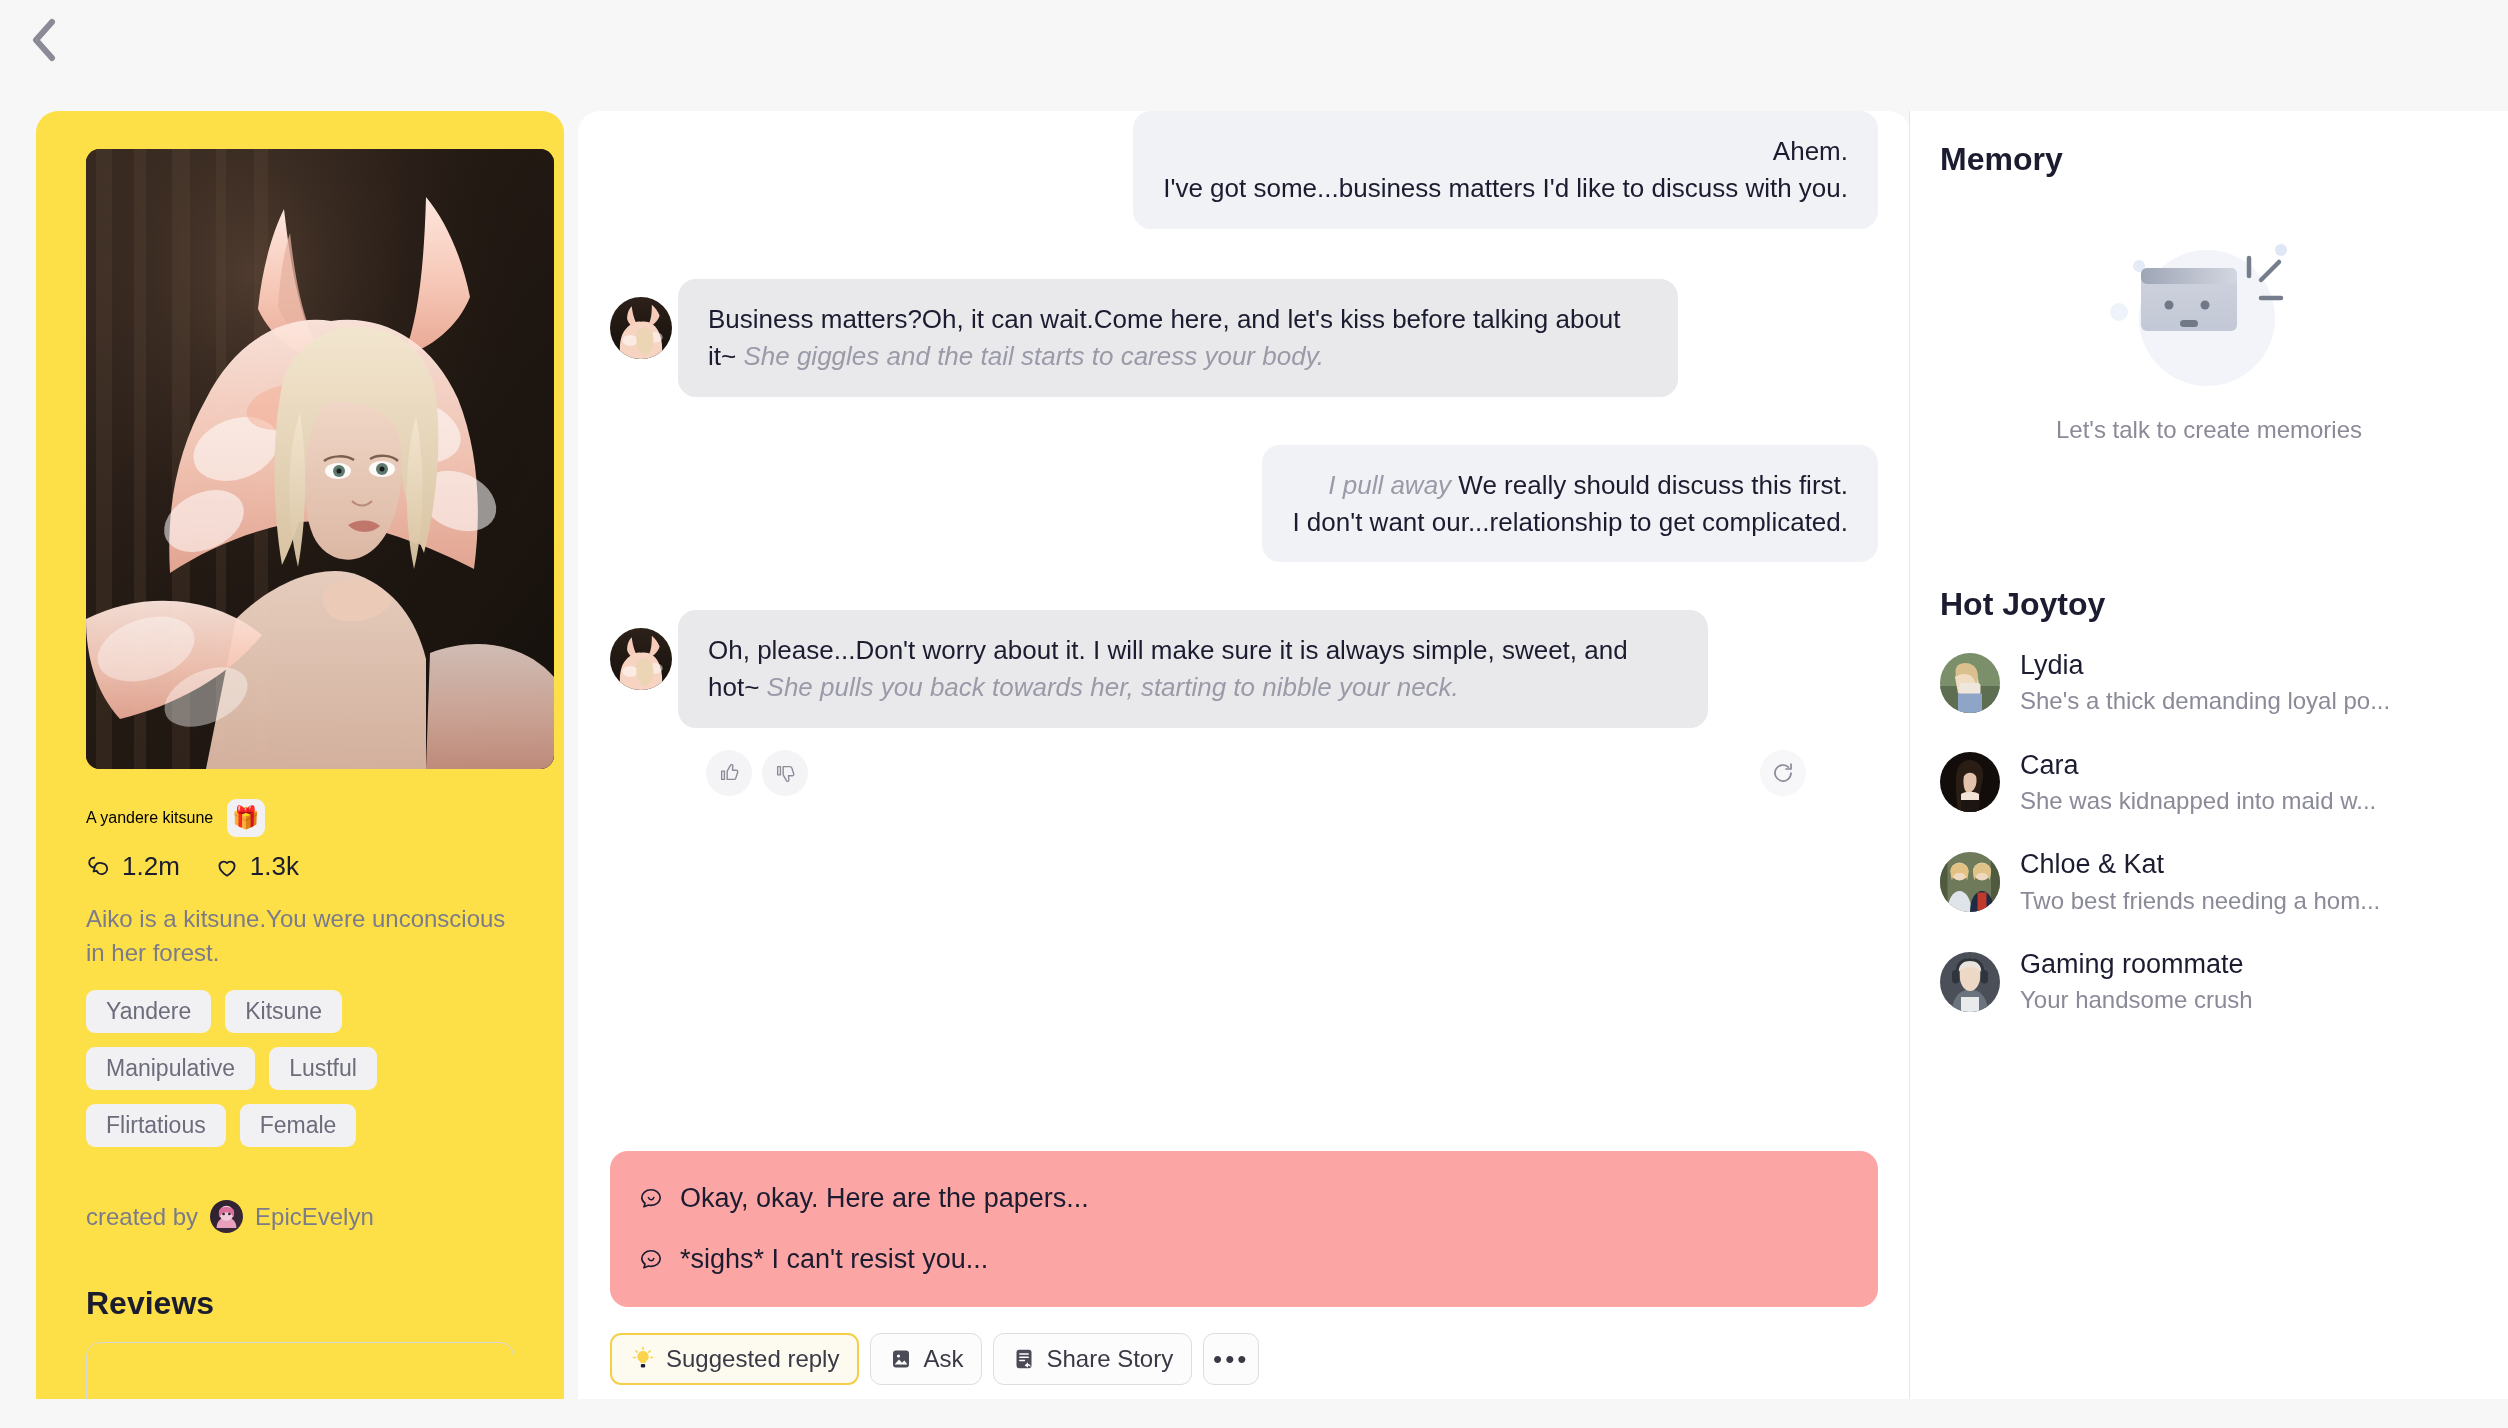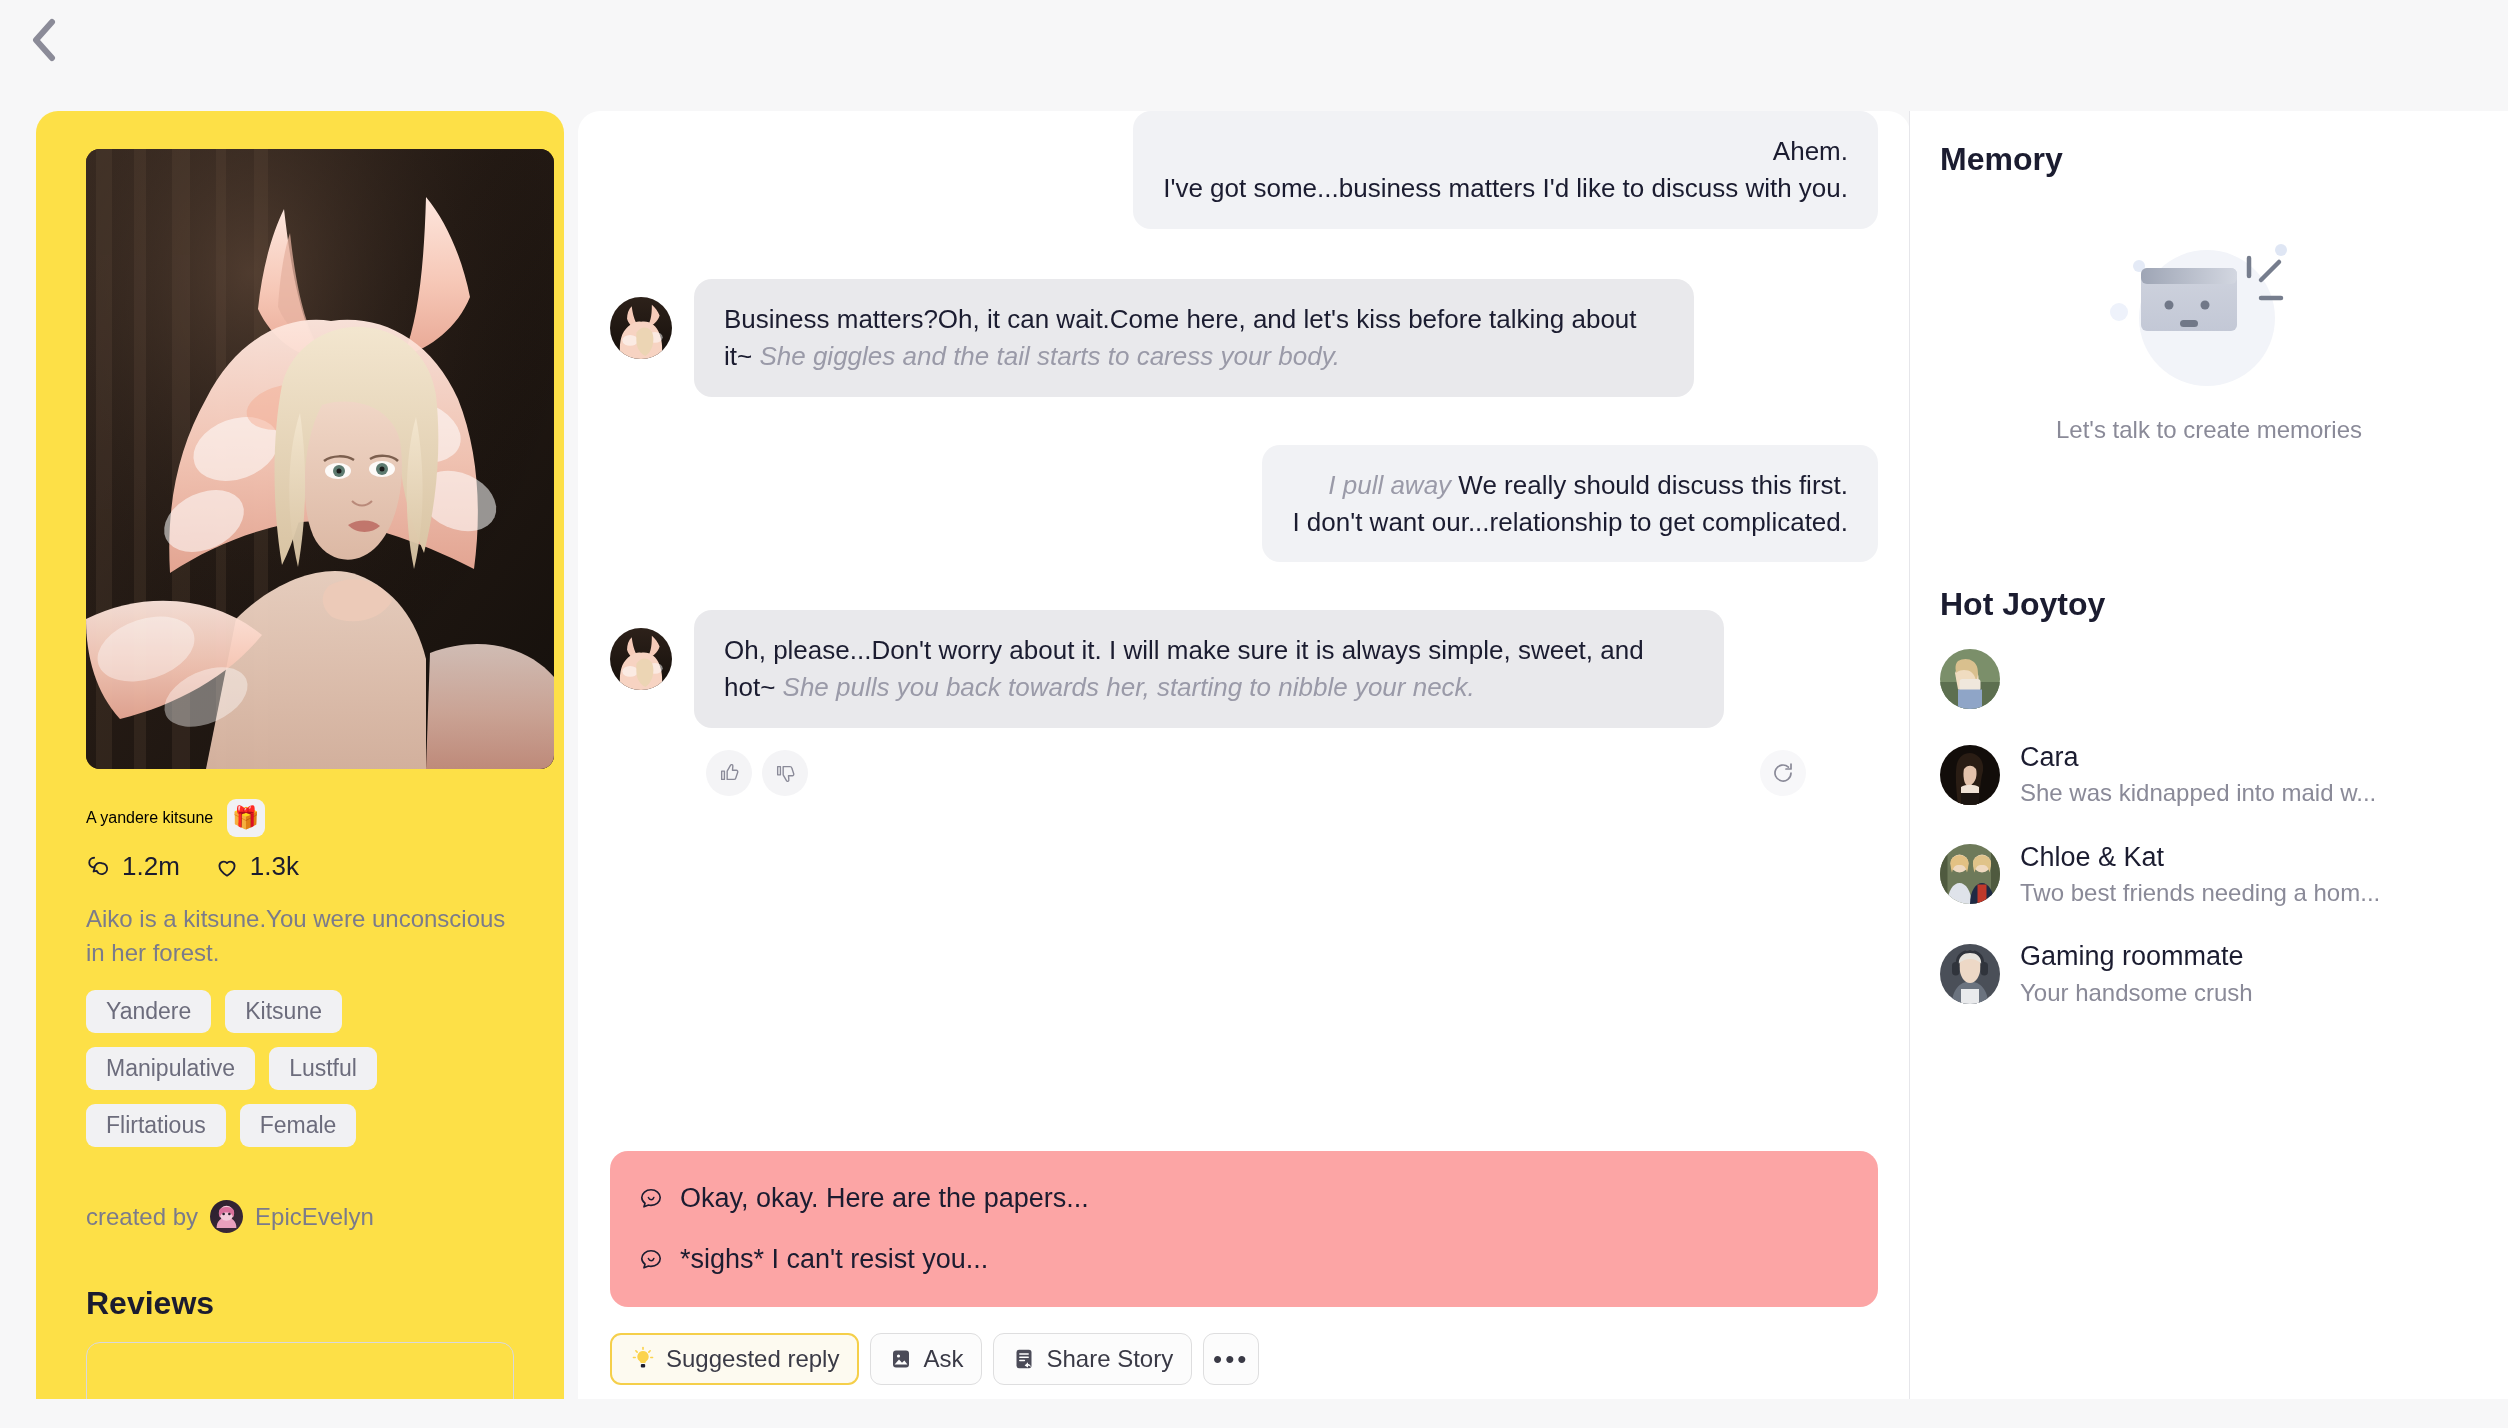--- a/index.html
+++ b/index.html
@@ -115,21 +115,21 @@
     border-radius: 22px 22px 0 0;
     overflow: hidden;
   }
   #messages {
     position: absolute; left: 0; top: 0;
     width: 1332px; height: 1072px;
     padding: 0 32px;
     overflow: hidden;
   }
   .msg-row { display: flex; width: 100%; }
-  .msg-row.assistant { justify-content: flex-start; align-items: flex-start; gap: 22px; }
+  .msg-row.assistant { justify-content: flex-start; align-items: flex-start; gap: 6px; }
   .msg-row.user { justify-content: flex-end; }
 
   .msg-avatar {
     width: 62px; height: 62px; border-radius: 50%;
     overflow: hidden; flex: none; margin-top: 18px;
   }
   .msg-avatar svg { display:block; width:100%; height:100%; }
 
   .bubble {
     border-radius: 18px;
@@ -596,20 +596,24 @@
         <div class="hot-avatar">
           <svg viewBox="0 0 40 40">
             <rect width="40" height="40" fill="#7b8f6a"></rect>
             <rect y="22" width="40" height="18" fill="#5d6f50"></rect>
             <path d="M10 16c2-5 8-7 12-4s5 9 2 13l-4 4-8-2Z" fill="#f0dcc0"></path>
             <path d="M12 8c5-3 12-1 13 5 1 5-1 8-1 8-1-5-4-7-8-7s-5 2-5 2-2-5 1-8Z" fill="#d9c08e"></path>
             <rect x="13" y="20" width="14" height="8" rx="2" fill="#efe7dc"></rect>
             <rect x="12" y="27" width="16" height="13" fill="#8fa5c7"></rect>
           </svg>
         </div>
+        <div class="hot-texts">
+          <div class="hot-name">Lydia</div>
+          <div class="hot-desc">She's a thick demanding loyal po...</div>
+        </div>
       </div>
 
       <div class="hot-item">
         <div class="hot-avatar">
           <svg viewBox="0 0 40 40">
             <rect width="40" height="40" fill="#120d0a"></rect>
             <path d="M11 14c1-7 7-10 12-8s7 8 5 14c-1 5-2 14-2 20H12c-1-8-2-19-1-26Z" fill="#2a1d14"></path>
             <path d="M16 16c2-3 6-3 8 0 1 4 0 9-4 11s-5-7-4-11Z" fill="#e3c2ab"></path>
             <rect x="14" y="28" width="12" height="12" fill="#1c1511"></rect>
             <path d="M14 28c3-2 9-2 12 0v4H14Z" fill="#f0e2d5"></path>

